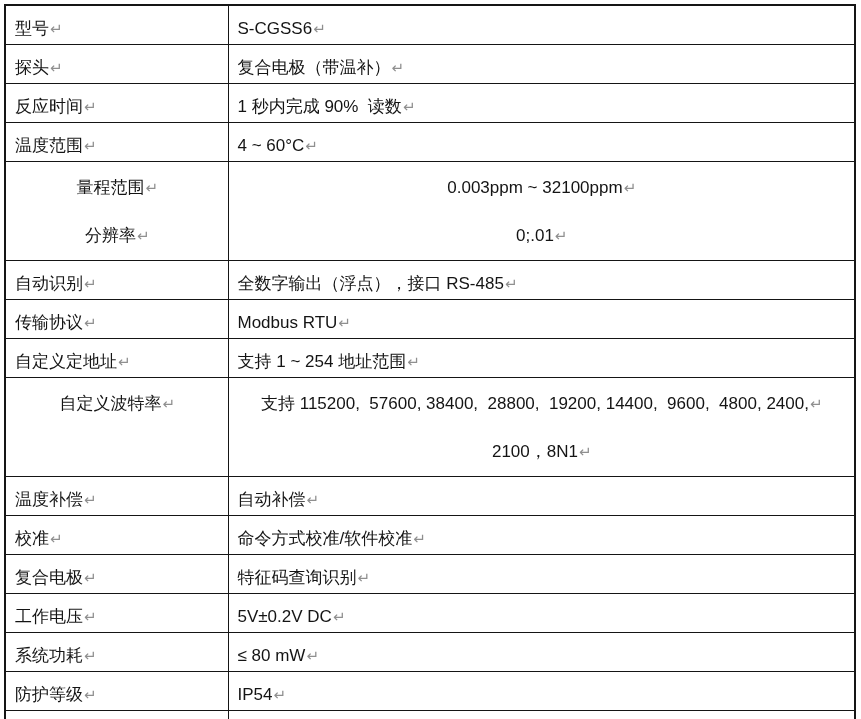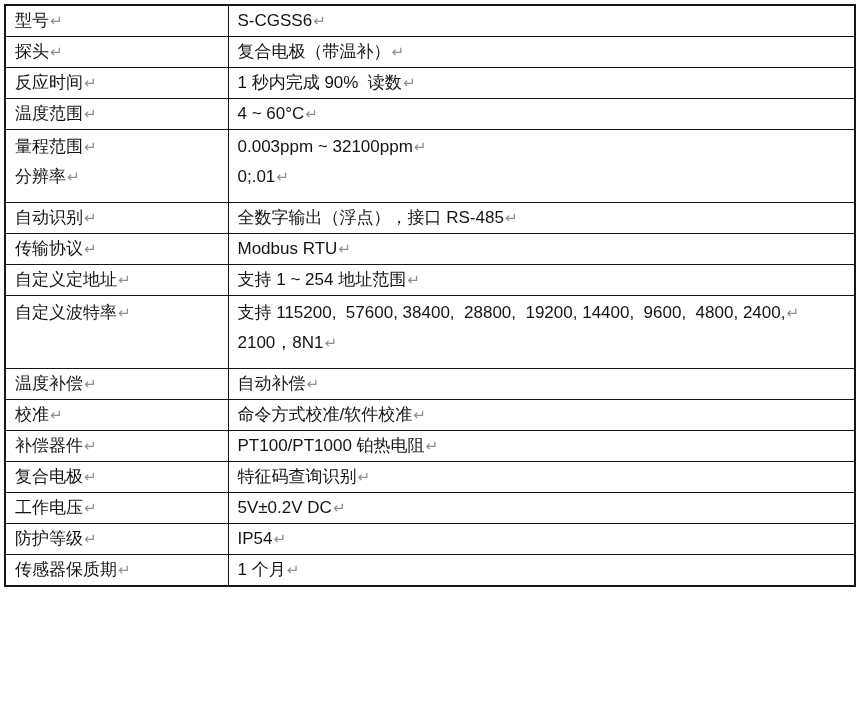--- a/index.html
+++ b/index.html
@@ -18,40 +18,41 @@
   }
   table.spec {
     border-collapse: collapse;
     width: 852px;
     table-layout: fixed;
     border: 2px solid #151515;
   }
   table.spec col.c-label { width: 223px; }
   table.spec td {
     border: 1px solid #151515;
-    padding: 0 8px 0 9px;
+    padding: 8px 8px 0 9px;
     font-size: 17px;
     color: #141414;
     overflow: hidden;
   }
   tr.single td {
     height: 30px;
     vertical-align: middle;
   }
   tr.tall td {
     height: 70px;
     vertical-align: top;
     padding-top: 2px;
   }
   .line {
     line-height: 22px;
     white-space: pre-wrap;
   }
   tr.tall .line {
-    line-height: 30px;
+    line-height: 48px;
+    text-align: center;
   }
   .txt { white-space: pre-wrap; }
   .mark {
     color: #8f8f8f;
     font-size: 15px;
     padding-left: 1px;
     user-select: none;
   }
 </style>
 </head>
@@ -150,40 +151,40 @@
         <tr class="single">
           <td>
             <div class="line"><span class="txt">校准</span><span class="mark">↵</span></div>
           </td>
           <td>
             <div class="line"><span class="txt">命令方式校准/软件校准</span><span class="mark">↵</span></div>
           </td>
         </tr>
         <tr class="single">
           <td>
-            <div class="line"><span class="txt">补偿器件</span><span class="mark">↵</span></div>
-          </td>
-          <td>
-            <div class="line"><span class="txt">PT100/PT1000 铂热电阻</span><span class="mark">↵</span></div>
-          </td>
-        </tr>
-        <tr class="single">
-          <td>
             <div class="line"><span class="txt">复合电极</span><span class="mark">↵</span></div>
           </td>
           <td>
             <div class="line"><span class="txt">特征码查询识别</span><span class="mark">↵</span></div>
           </td>
         </tr>
         <tr class="single">
           <td>
             <div class="line"><span class="txt">工作电压</span><span class="mark">↵</span></div>
           </td>
           <td>
             <div class="line"><span class="txt">5V±0.2V DC</span><span class="mark">↵</span></div>
+          </td>
+        </tr>
+        <tr class="single">
+          <td>
+            <div class="line"><span class="txt">系统功耗</span><span class="mark">↵</span></div>
+          </td>
+          <td>
+            <div class="line"><span class="txt">≤ 80 mW</span><span class="mark">↵</span></div>
           </td>
         </tr>
         <tr class="single">
           <td>
             <div class="line"><span class="txt">防护等级</span><span class="mark">↵</span></div>
           </td>
           <td>
             <div class="line"><span class="txt">IP54</span><span class="mark">↵</span></div>
           </td>
         </tr>

